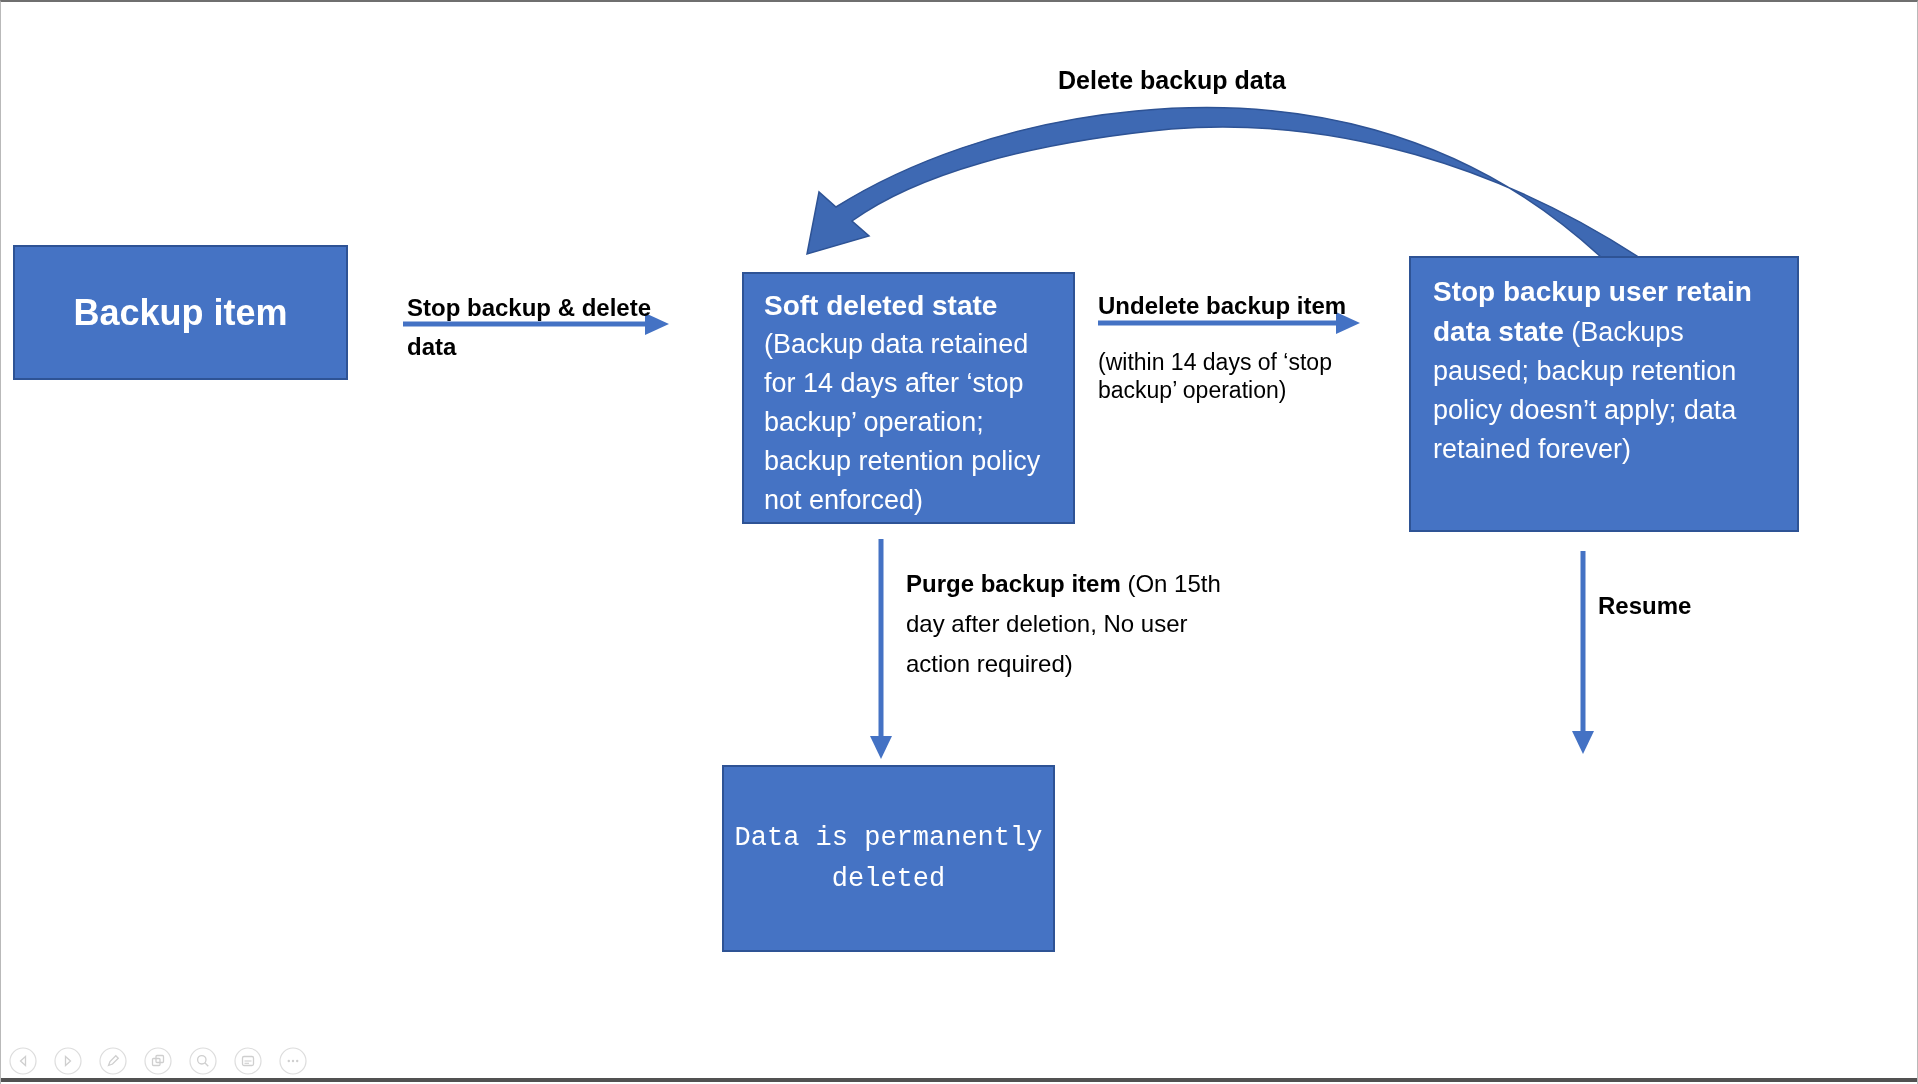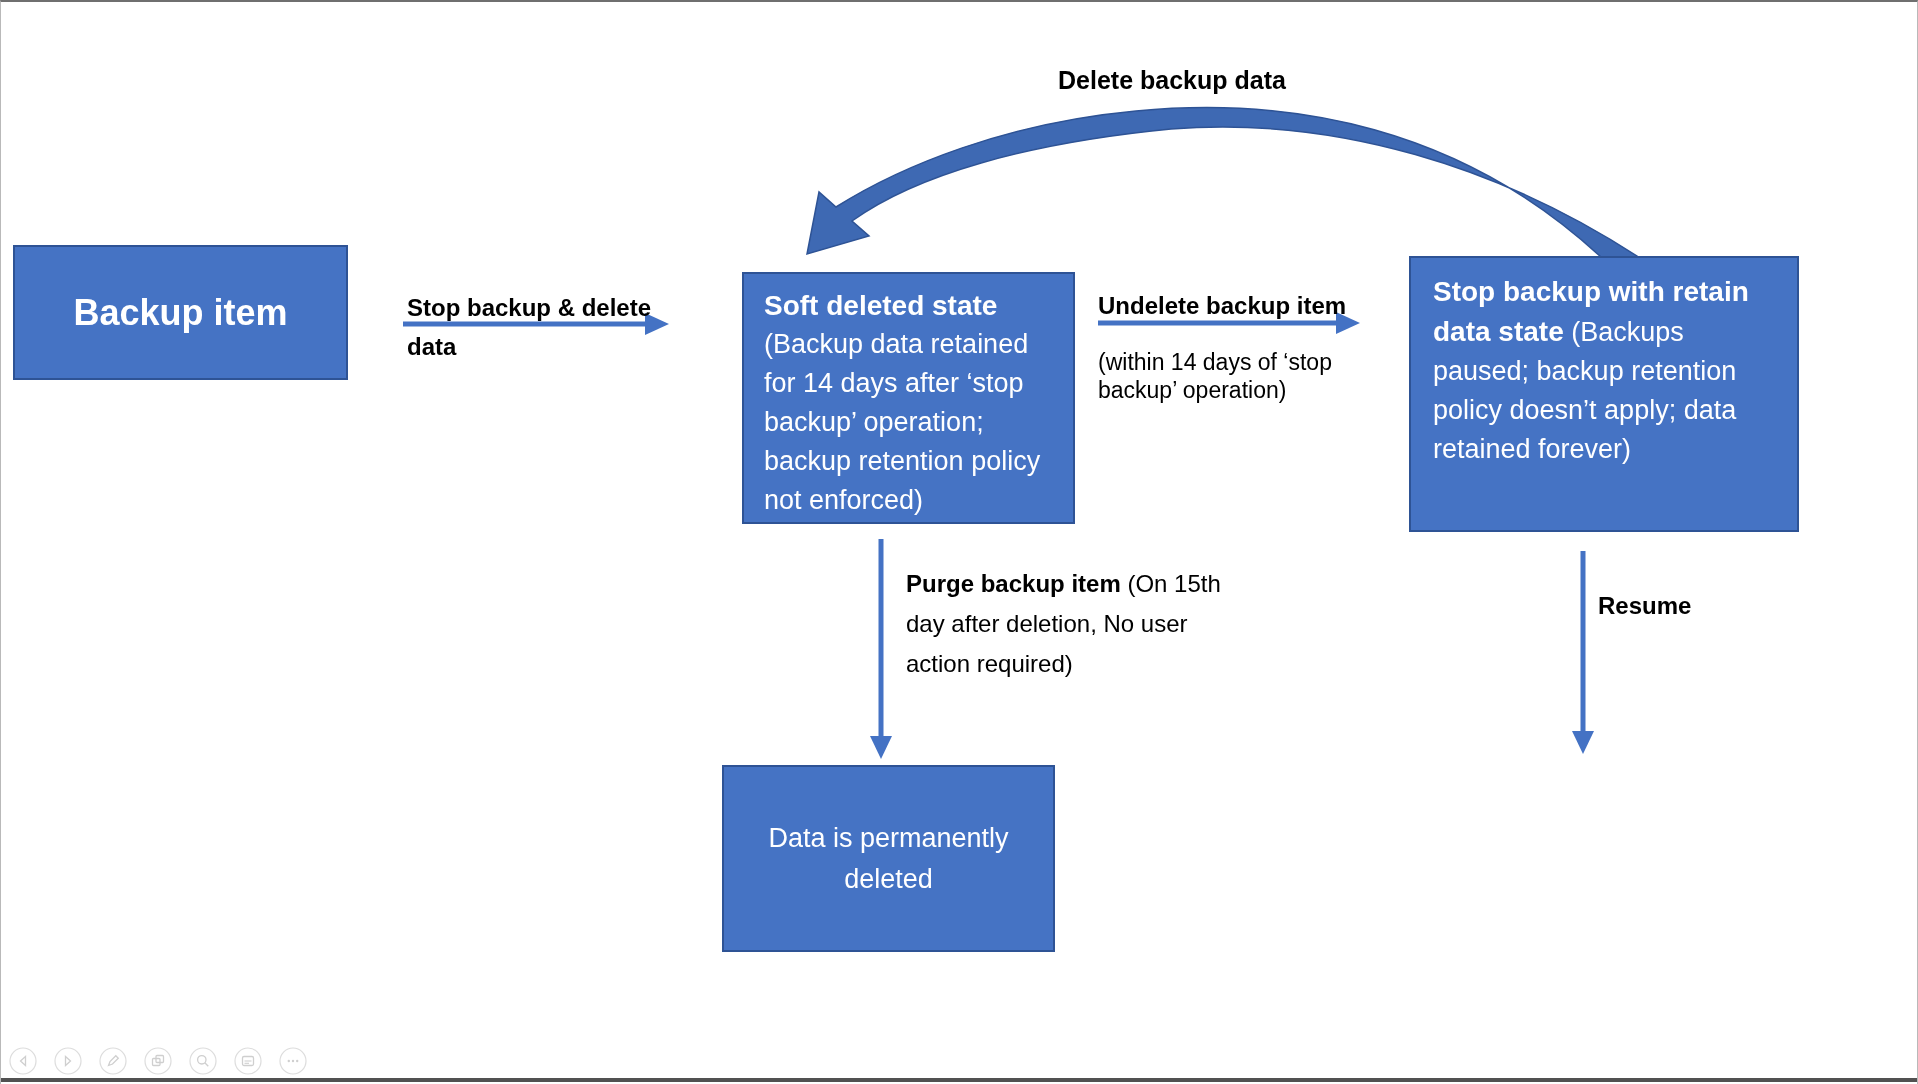--- a/index.html
+++ b/index.html
@@ -22,21 +22,21 @@
     display:flex;align-items:center;justify-content:center;
     font-weight:bold;font-size:36px;}
   .box-soft{left:721px;top:270px;width:333px;height:252px;
     padding:12px 16px 0 20px;font-size:27px;line-height:39px;margin-left:20px;}
   .box-soft .box-title{display:block;font-weight:bold;font-size:28px;}
   .box-retain{left:1408px;top:254px;width:390px;height:276px;
     padding:14px 16px 0 22px;font-size:27px;line-height:39px;}
   .box-retain .box-title{font-weight:bold;font-size:28px;}
   .box-perm{left:721px;top:763px;width:333px;height:187px;
     display:flex;align-items:center;justify-content:center;
-    text-align:center;font-size:27px;line-height:41px;}
+    text-align:center;font-size:27px;line-height:41px;font-family:Liberation Mono, monospace;}
   .box-resume-result{left:1428px;top:765px;width:336px;height:262px;
     display:flex;align-items:center;justify-content:center;
     text-align:center;font-size:27px;line-height:39px;}
 
   
   .t-label{position:absolute;color:#000000;}
   .label-stop{left:406px;top:286px;width:300px;font-weight:bold;font-size:24px;line-height:39px;}
   .label-delete-data{left:1057px;top:64px;width:300px;font-weight:bold;font-size:25px;}
   .label-undelete{left:1097px;top:290px;width:300px;}
   .label-undelete .lbl-title{display:block;font-weight:bold;font-size:24px;margin-bottom:12px;}
@@ -102,21 +102,21 @@
 
   <div class="state-box box-soft">
     <span class="box-title prelines">Soft deleted state</span><span class="prelines">(Backup data retained
 for 14 days after ‘stop
 backup’ operation;
 backup retention policy
 not enforced)</span>
   </div>
 
   <div class="state-box box-retain">
-    <span class="box-title prelines">Stop backup with retain
+    <span class="box-title prelines">Stop backup user retain
 data state</span><span class="prelines"> (Backups
 paused; backup retention
 policy doesn’t apply; data
 retained forever)</span>
   </div>
 
   <div class="state-box box-perm">
     <span class="prelines">Data is permanently
 deleted</span>
   </div>

